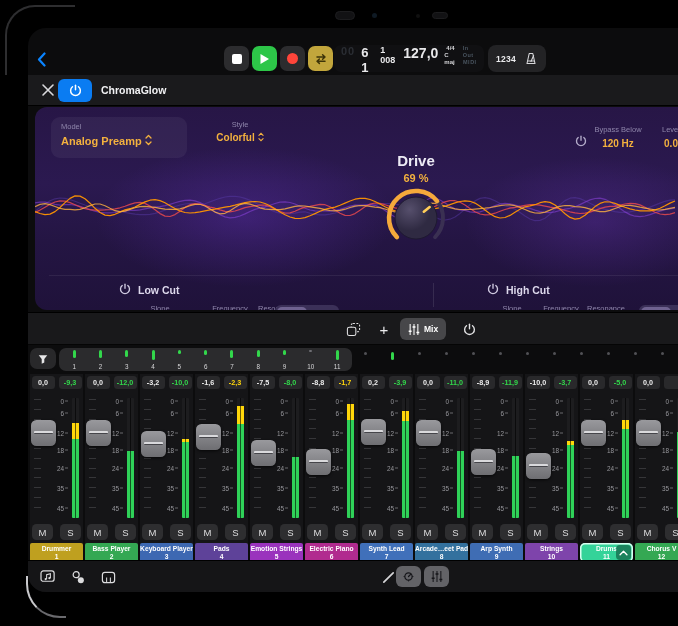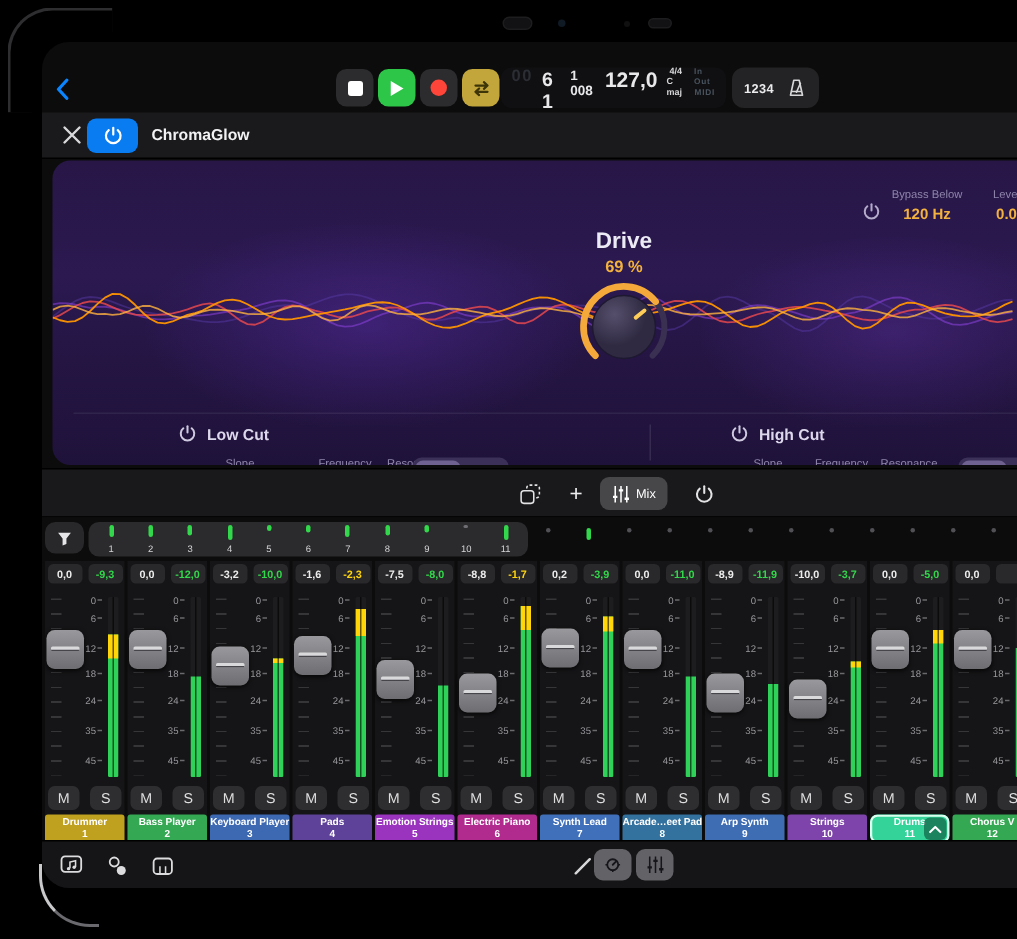--- a/index.html
+++ b/index.html
@@ -92,21 +92,21 @@
   .prepost .seg { flex:1; display:flex; align-items:center; justify-content:center; font-size:8px; font-weight:700;
     color:#9d94bd; border-radius:5px; }
   .prepost .seg.on { background:#6f6290; color:#fff; }
 
   
   .mix-toolbar { position:absolute; top:284px; left:0; right:0; height:33px; background:#19191b;
     border-top:1px solid #000; border-bottom:1px solid #050505; }
   .mt-btn { position:absolute; top:5px; height:22px; display:flex; align-items:center; justify-content:center; border-radius:6px; }
   .mt-plus { font-size:15px; color:#ededef; font-weight:400; }
   .mix-btn { background:#47474a; padding:0 8px; gap:4px; }
-  .mix-btn span { font-size:8.5px; font-weight:400; color:#fff; }
+  .mix-btn span { font-size:8.5px; font-weight:700; color:#fff; }
 
   
   .overview { position:absolute; top:320px; left:0; right:0; height:23px; }
   .funnel-chip { position:absolute; left:2px; top:0; width:26px; height:21px; background:#28282a; border-radius:7px;
     display:flex; align-items:center; justify-content:center; }
   .ov-strip { position:absolute; left:31px; top:0; right:0; height:23px; display:flex; }
   .ov-window { display:flex; background:#2b2b2d; border-radius:7px; padding:0 2px; height:23px; }
   .ov-cell { width:26.3px; display:flex; flex-direction:column; align-items:center; padding-top:2px; }
   .ov-bar { width:3px; border-radius:1.5px; }
   .ov-num { font-size:6.3px; color:#d6d6d8; margin-top:auto; margin-bottom:1px; }
@@ -224,21 +224,39 @@
           <path d="M4.3 3.4 a6 6 0 1 0 7.4 0" fill="none" stroke="#fff" stroke-width="1.8" stroke-linecap="round"></path>
         </svg>
       </div>
       <div class="plugin-title">ChromaGlow</div>
     </div>
 
     <div class="plugin-panel">
       <div class="glow" style="left:60px;top:40px;width:300px;height:140px;background:radial-gradient(closest-side,rgba(122,60,230,.28),transparent);"></div>
       <div class="glow" style="left:430px;top:50px;width:260px;height:130px;background:radial-gradient(closest-side,rgba(140,70,240,.22),transparent);"></div>
 
-
+      <div class="model-chip">
+        <div class="field-label">Model</div>
+        <div class="field-value gold" style="margin-top:3px;white-space:nowrap;">
+          <span>Analog Preamp</span><span class="updown"><svg width="7" height="12" viewBox="0 0 7 12">
+                <path d="M1 4 L3.5 1.5 L6 4" fill="none" stroke="#f3b13e" stroke-width="1.3" stroke-linecap="round" stroke-linejoin="round"></path>
+                <path d="M1 8 L3.5 10.5 L6 8" fill="none" stroke="#f3b13e" stroke-width="1.3" stroke-linecap="round" stroke-linejoin="round"></path>
+              </svg></span>
+        </div>
+      </div>
+
+      <div class="style-block">
+        <div class="field-label">Style</div>
+        <div class="field-value gold" style="margin-top:3px;font-size:10px;">
+          <span>Colorful</span><span class="updown"><svg width="6" height="10" viewBox="0 0 7 12">
+                <path d="M1 4 L3.5 1.5 L6 4" fill="none" stroke="#f3b13e" stroke-width="1.3" stroke-linecap="round"></path>
+                <path d="M1 8 L3.5 10.5 L6 8" fill="none" stroke="#f3b13e" stroke-width="1.3" stroke-linecap="round"></path>
+              </svg></span>
+        </div>
+      </div>
 
       <svg class="bypass-pwr" width="12" height="12" viewBox="0 0 16 16">
         <path d="M8 1.5 v5.5" stroke="#b3abc9" stroke-width="1.8" stroke-linecap="round"></path>
         <path d="M4.3 3.4 a6 6 0 1 0 7.4 0" fill="none" stroke="#b3abc9" stroke-width="1.8" stroke-linecap="round"></path>
       </svg>
       <div class="bypass-block">
         <div class="pv-label">Bypass Below</div>
         <div class="pv-value">120 Hz</div>
       </div>
       <div class="level-block">

